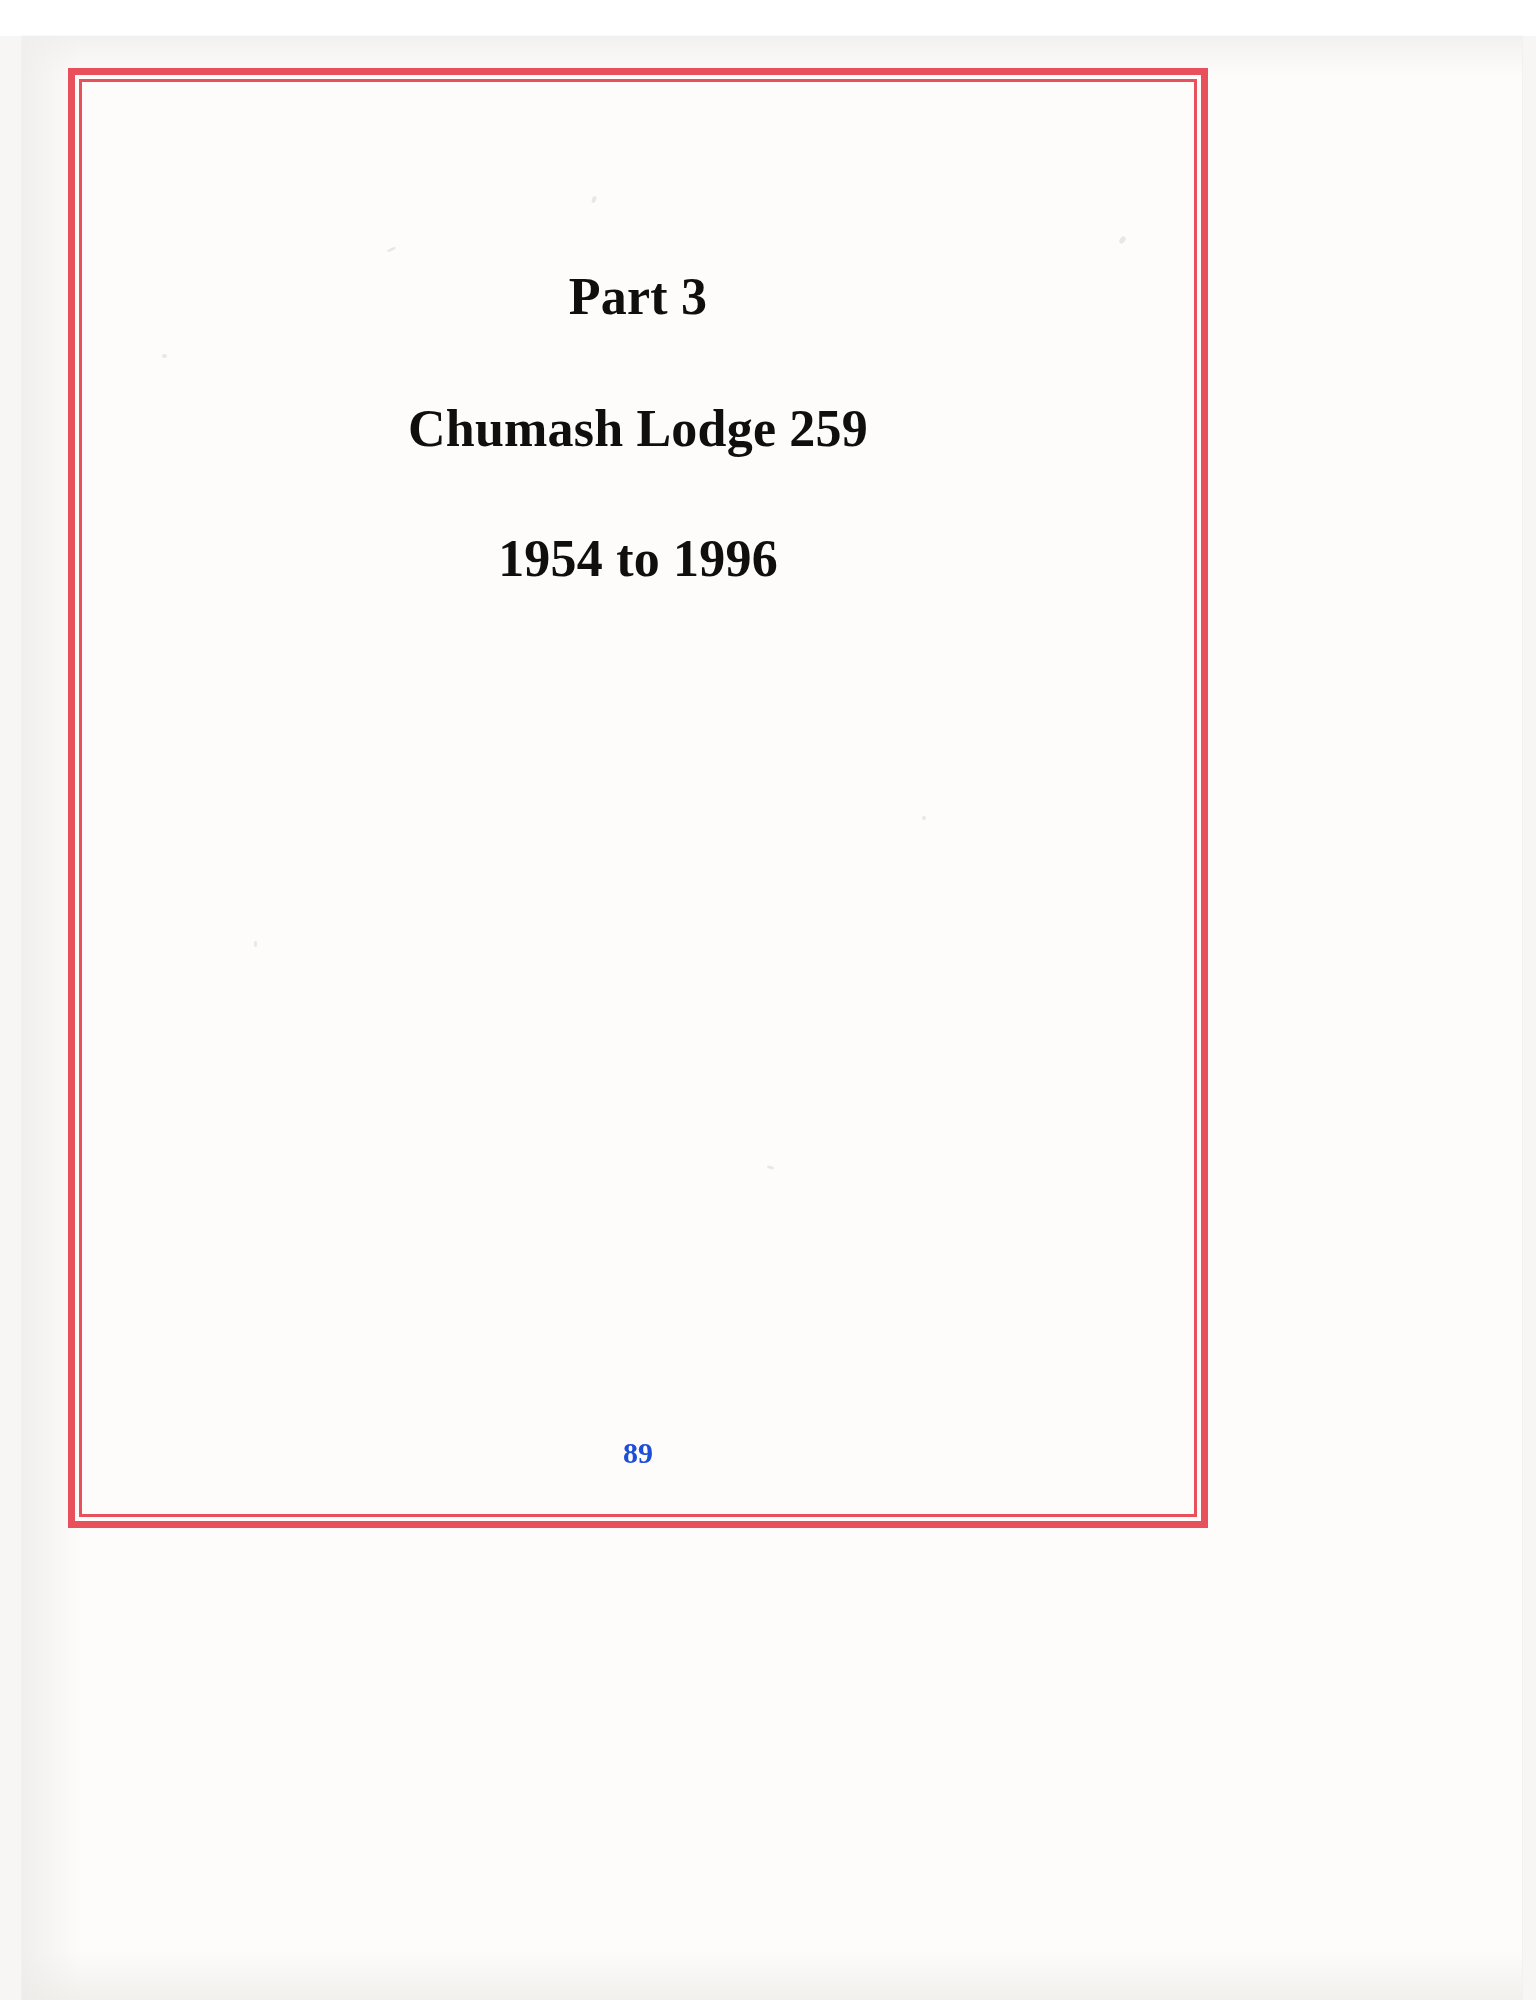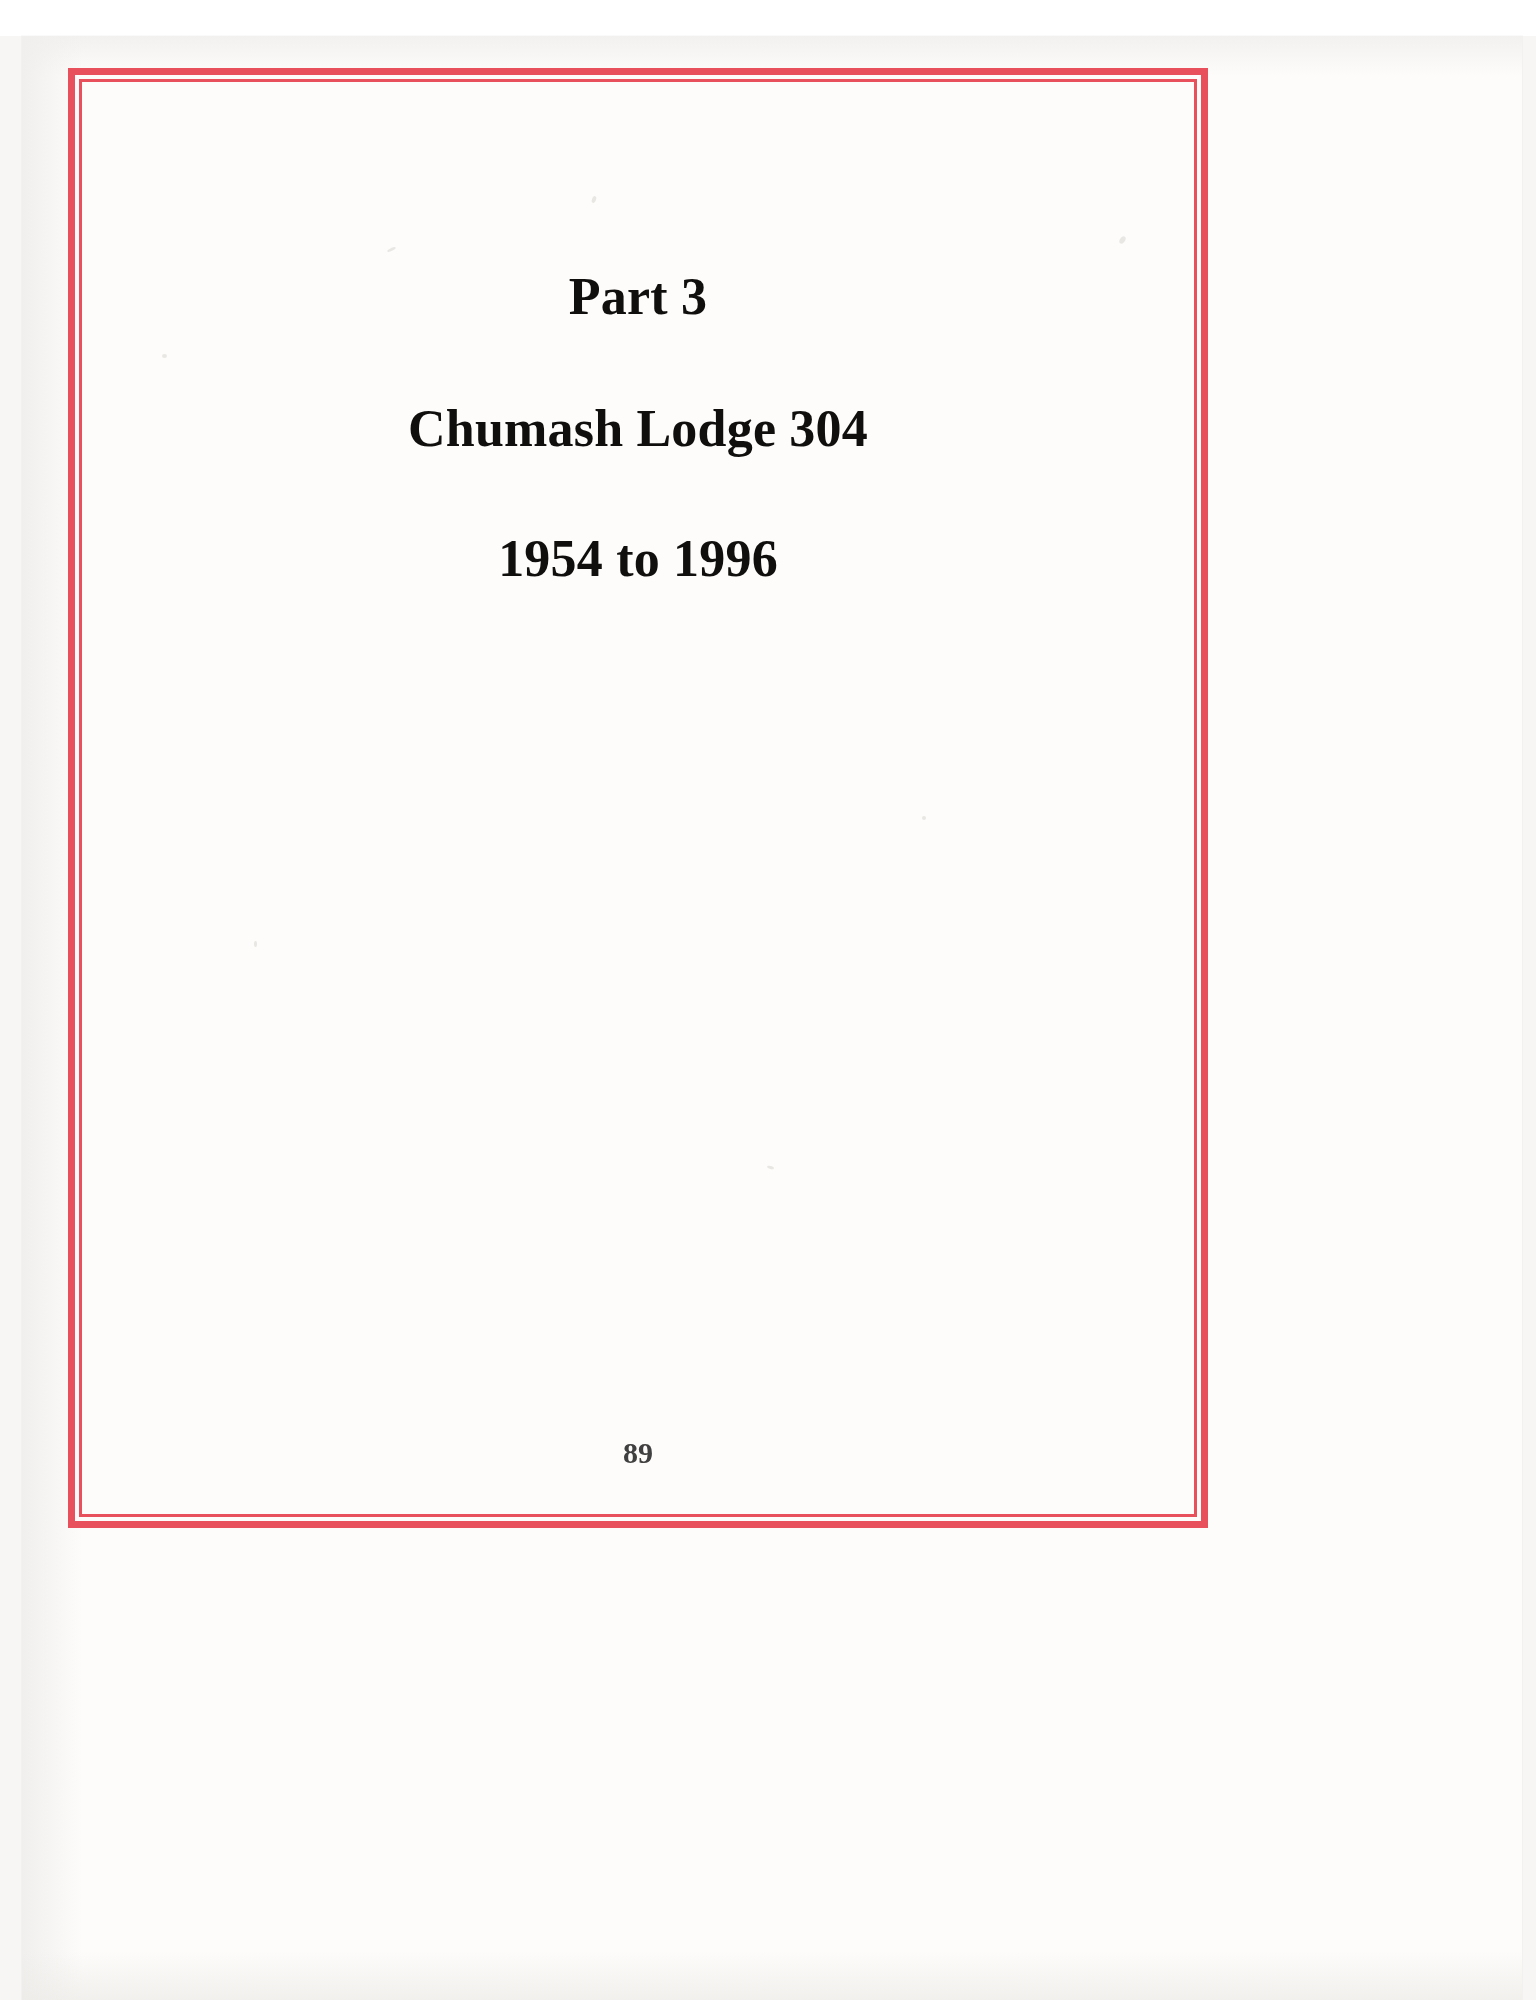--- a/index.html
+++ b/index.html
@@ -117,21 +117,21 @@
   
   .page-number {
     position: absolute;
     left: 57px;
     top: 1400px;
     width: 1118px;
     text-align: center;
     font-family: "Liberation Serif", serif;
     font-weight: bold;
     font-size: 30px;
-    color: #404040;
+    color: #1d4ed8;
   }
 
   
   .speck {
     position: absolute;
     background: #d9d5cf;
     border-radius: 50%;
     opacity: 0.55;
   }
   .speck-a { left: 570px; top: 160px; width: 4px; height: 7px; transform: rotate(20deg); }
@@ -159,20 +159,20 @@
     <div class="speck speck-d"></div>
     <div class="speck speck-e"></div>
     <div class="speck speck-f"></div>
     <div class="speck speck-g"></div>
 
     <div class="red-frame-outer"></div>
     <div class="red-frame-inner"></div>
 
     <div class="title-block">
       <div class="title-line title-line-1">Part 3</div>
-      <div class="title-line title-line-2">Chumash Lodge 304</div>
+      <div class="title-line title-line-2">Chumash Lodge 259</div>
       <div class="title-line title-line-3">1954 to 1996</div>
     </div>
 
     <div class="page-number">89</div>
 
   </div>
 </div>
 
 </body></html>

